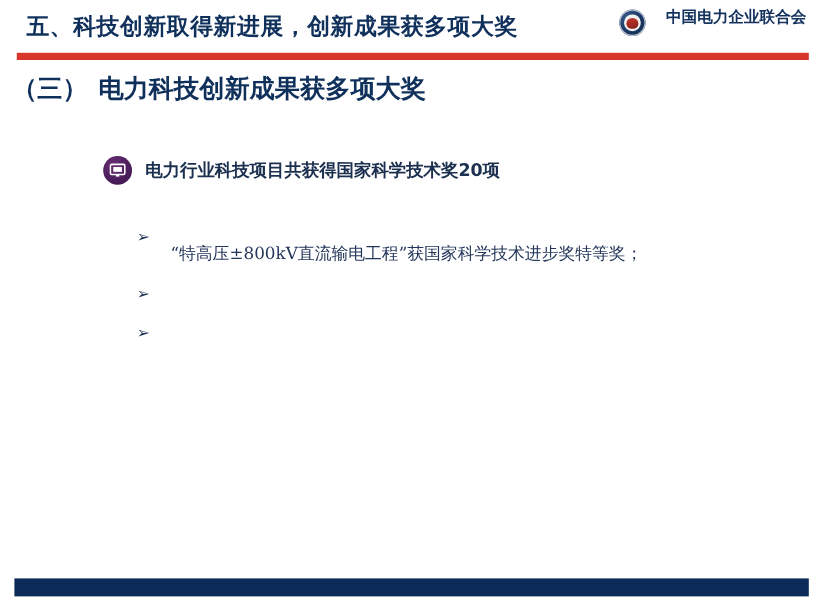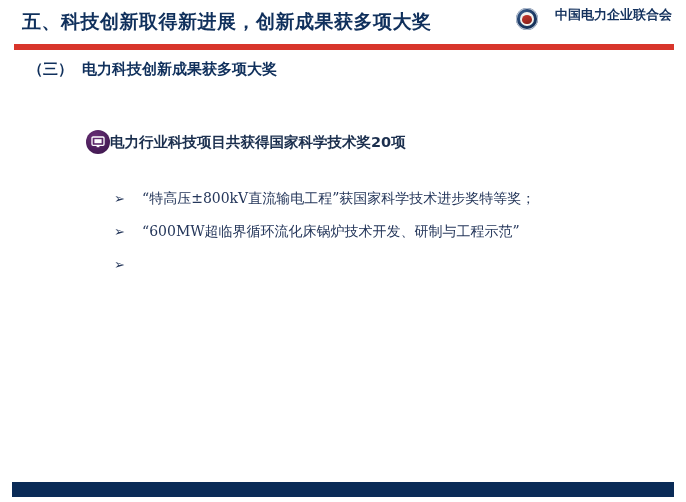--- a/index.html
+++ b/index.html
@@ -100,23 +100,23 @@
     left: 14px;
     top: 44px;
     width: 660px;
     height: 6px;
     background: #d8352b;
   }
 
   
   .section-heading {
     position: absolute;
-    left: 28px;
+    left: 10px;
     top: 60px;
-    font-size: 15px;
+    font-size: 21px;
     font-weight: bold;
     color: #10305c;
     white-space: nowrap;
   }
   .section-heading .sec-num {
     margin-right: 9px;
   }
 
   
   .lead-row {
@@ -133,21 +133,21 @@
     background: radial-gradient(circle at 38% 30%, #6a2f76 0%, #4c1f5c 55%, #3a1548 100%);
     position: relative;
     flex: 0 0 auto;
   }
   .lead-icon svg {
     position: absolute;
     left: 5px;
     top: 5px;
   }
   .lead-text {
-    margin-left: 0;
+    margin-left: 11px;
     font-size: 14.5px;
     font-weight: bold;
     color: #1b2f4e;
     white-space: nowrap;
   }
 
   
   .bullets {
     position: absolute;
     left: 114px;
@@ -170,20 +170,21 @@
   .bullet-body {
     flex: 1 1 auto;
     font-size: 14px;
     line-height: 25px;
     color: #24365a;
     font-family: "DejaVu Serif", "Liberation Serif", serif;
   }
   .bullet-body .ln {
     display: block;
     white-space: nowrap;
+    margin-top: 14px;
   }
 
   
   .footer-bar {
     position: absolute;
     left: 12px;
     top: 482px;
     width: 662px;
     height: 15px;
     background: #0a2b57;
@@ -227,21 +228,20 @@
     <div class="bullet">
       <span class="bullet-marker">➢</span>
       <span class="bullet-body">
         <span class="ln">“特高压±800kV直流输电工程”获国家科学技术进步奖特等奖；</span>
       </span>
     </div>
 
     <div class="bullet">
       <span class="bullet-marker">➢</span>
       <span class="bullet-body">
-        <span class="ln">“600MW超临界循环流化床锅炉技术开发、研制与工程示范”</span>
       </span>
     </div>
 
     <div class="bullet">
       <span class="bullet-marker">➢</span>
       <span class="bullet-body">
       </span>
     </div>
 
   </div>

